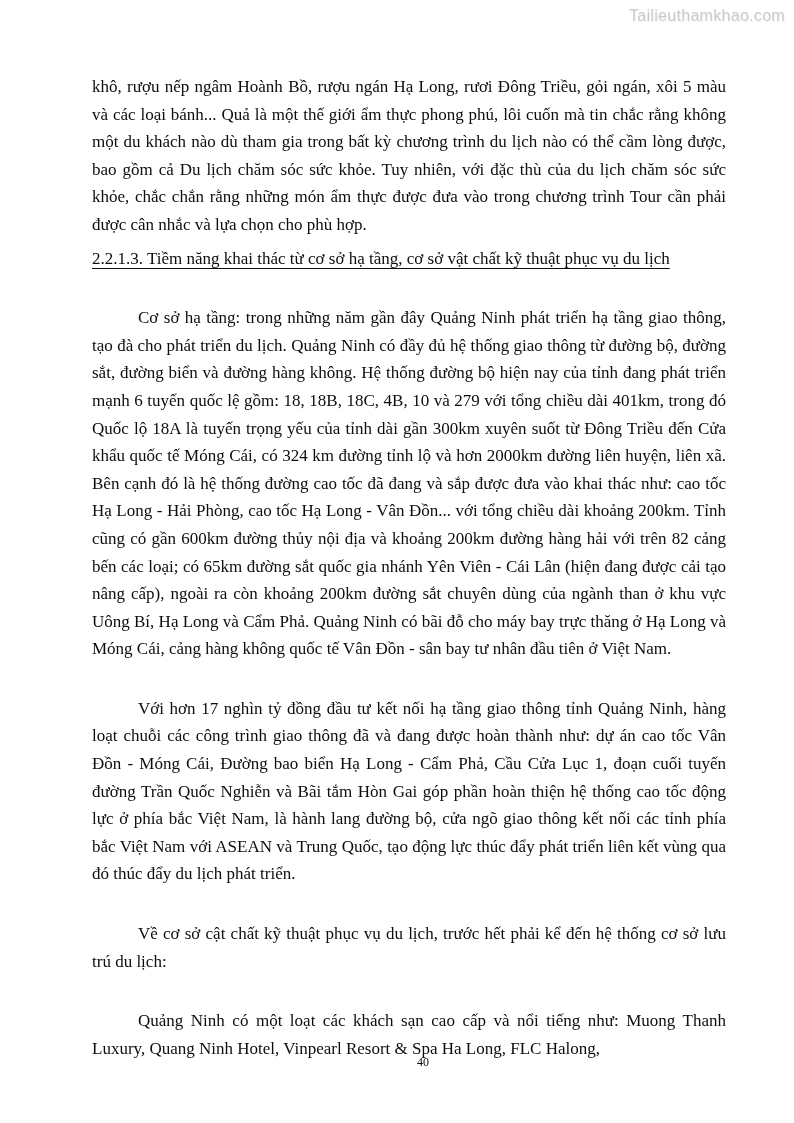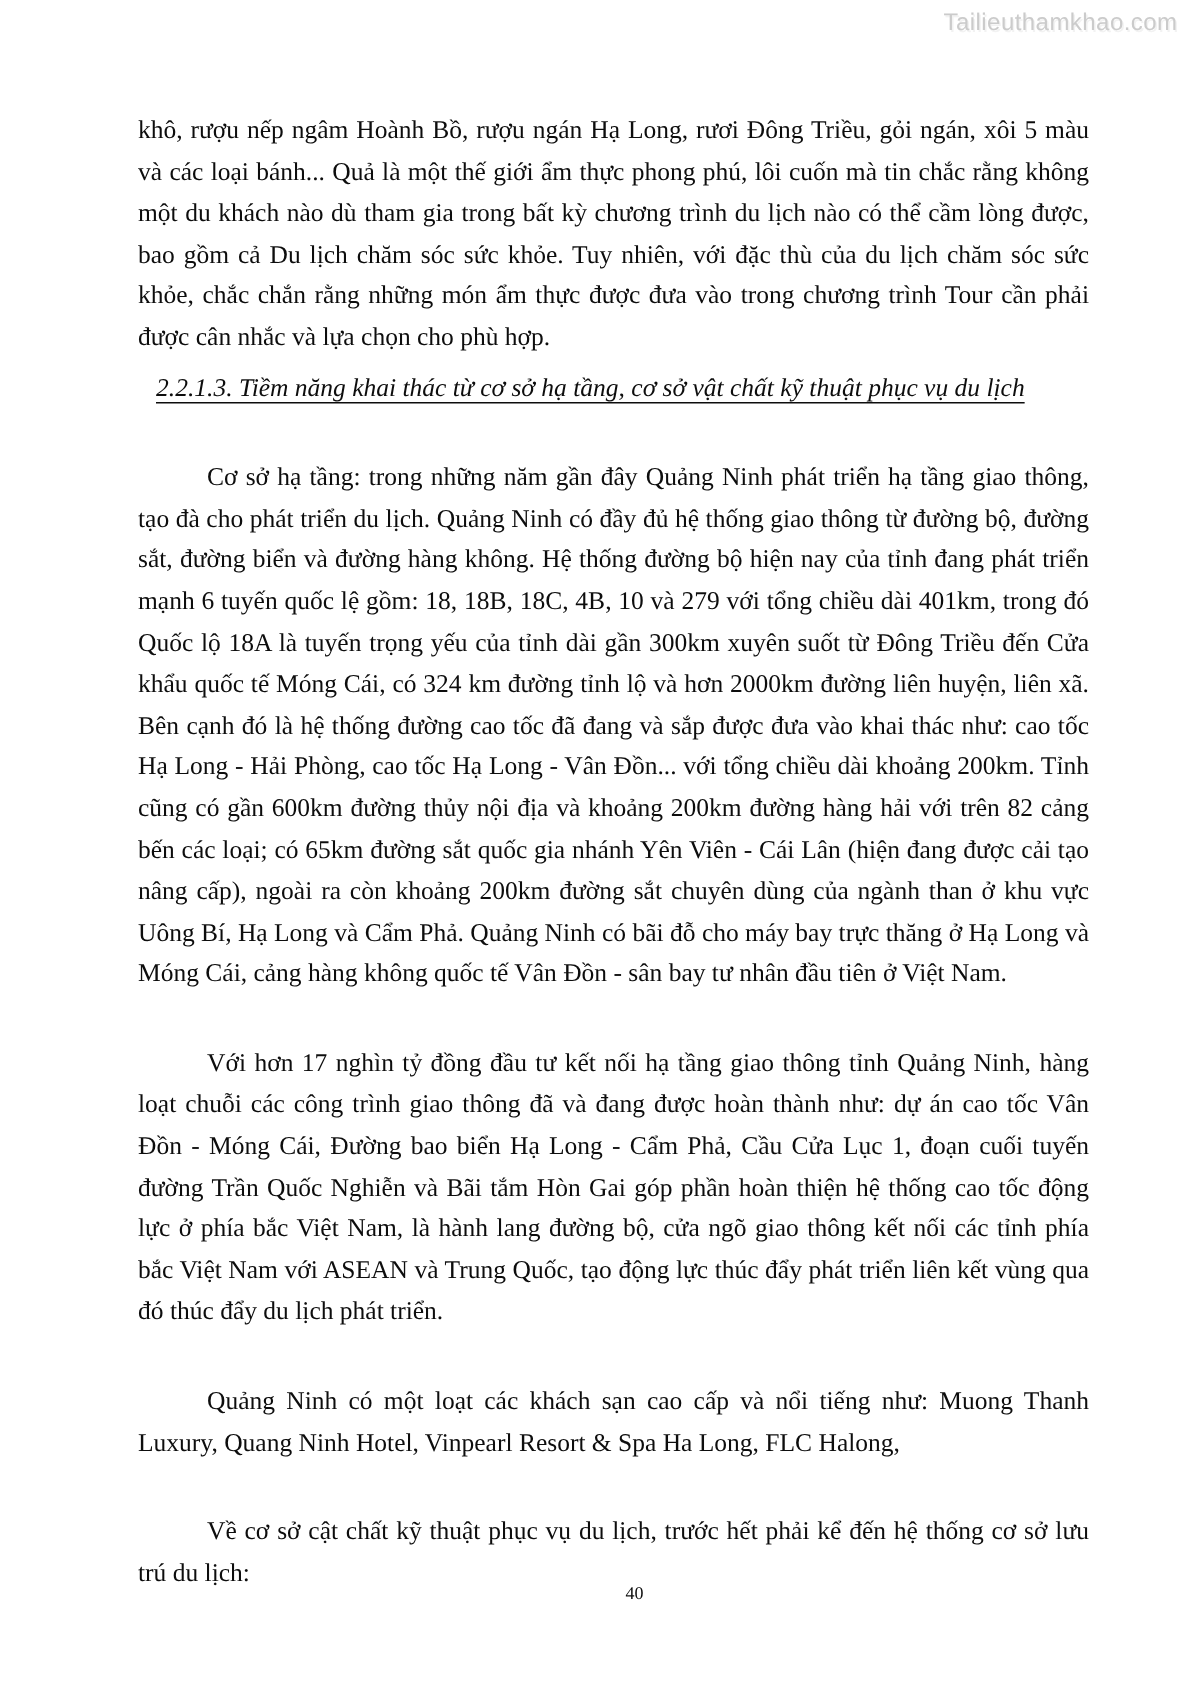--- a/index.html
+++ b/index.html
@@ -42,24 +42,22 @@
     line-height: 27.6px;
     font-weight: normal;
     text-align: justify;
     text-justify: inter-word;
   }
   p.indented {
     text-indent: 46px;
     margin-top: 32px;
   }
   h3.section-heading {
-    font-style: italic;
     text-decoration: underline;
     text-underline-offset: 4px;
-    margin-left: 12px;
   }
   .page-number {
     position: absolute;
     top: 1052px;
     left: 106px;
     width: 634px;
     text-align: center;
     font-size: 12px;
     line-height: 20px;
   }
@@ -74,21 +72,21 @@
   <div class="text-block">
 
     <p>khô, rượu nếp ngâm Hoành Bồ, rượu ngán Hạ Long, rươi Đông Triều, gỏi ngán, xôi 5 màu và các loại bánh... Quả là một thế giới ẩm thực phong phú, lôi cuốn mà tin chắc rằng không một du khách nào dù tham gia trong bất kỳ chương trình du lịch nào có thể cầm lòng được, bao gồm cả Du lịch chăm sóc sức khỏe. Tuy nhiên, với đặc thù của du lịch chăm sóc sức khỏe, chắc chắn rằng những món ẩm thực được đưa vào trong chương trình Tour cần phải được cân nhắc và lựa chọn cho phù hợp.</p>
 
     <h3 class="section-heading">2.2.1.3. Tiềm năng khai thác từ cơ sở hạ tầng, cơ sở vật chất kỹ thuật phục vụ du lịch</h3>
 
     <p class="indented">Cơ sở hạ tầng: trong những năm gần đây Quảng Ninh phát triển hạ tầng giao thông, tạo đà cho phát triển du lịch. Quảng Ninh có đầy đủ hệ thống giao thông từ đường bộ, đường sắt, đường biển và đường hàng không. Hệ thống đường bộ hiện nay của tỉnh đang phát triển mạnh 6 tuyến quốc lệ gồm: 18, 18B, 18C, 4B, 10 và 279 với tổng chiều dài 401km, trong đó Quốc lộ 18A là tuyến trọng yếu của tỉnh dài gần 300km xuyên suốt từ Đông Triều đến Cửa khẩu quốc tế Móng Cái, có 324 km đường tỉnh lộ và hơn 2000km đường liên huyện, liên xã. Bên cạnh đó là hệ thống đường cao tốc đã đang và sắp được đưa vào khai thác như: cao tốc Hạ Long - Hải Phòng, cao tốc Hạ Long - Vân Đồn... với tổng chiều dài khoảng 200km. Tỉnh cũng có gần 600km đường thủy nội địa và khoảng 200km đường hàng hải với trên 82 cảng bến các loại; có 65km đường sắt quốc gia nhánh Yên Viên - Cái Lân (hiện đang được cải tạo nâng cấp), ngoài ra còn khoảng 200km đường sắt chuyên dùng của ngành than ở khu vực Uông Bí, Hạ Long và Cẩm Phả. Quảng Ninh có bãi đỗ cho máy bay trực thăng ở Hạ Long và Móng Cái, cảng hàng không quốc tế Vân Đồn - sân bay tư nhân đầu tiên ở Việt Nam.</p>
 
     <p class="indented">Với hơn 17 nghìn tỷ đồng đầu tư kết nối hạ tầng giao thông tỉnh Quảng Ninh, hàng loạt chuỗi các công trình giao thông đã và đang được hoàn thành như: dự án cao tốc Vân Đồn - Móng Cái, Đường bao biển Hạ Long - Cẩm Phả, Cầu Cửa Lục 1, đoạn cuối tuyến đường Trần Quốc Nghiễn và Bãi tắm Hòn Gai góp phần hoàn thiện hệ thống cao tốc động lực ở phía bắc Việt Nam, là hành lang đường bộ, cửa ngõ giao thông kết nối các tỉnh phía bắc Việt Nam với ASEAN và Trung Quốc, tạo động lực thúc đẩy phát triển liên kết vùng qua đó thúc đẩy du lịch phát triển.</p>
 
+    <p class="indented">Về cơ sở cật chất kỹ thuật phục vụ du lịch, trước hết phải kể đến hệ thống cơ sở lưu trú du lịch:</p>
+
     <p class="indented">Quảng Ninh có một loạt các khách sạn cao cấp và nổi tiếng như: Muong Thanh Luxury, Quang Ninh Hotel, Vinpearl Resort &amp; Spa Ha Long, FLC Halong,</p>
-
-    <p class="indented">Về cơ sở cật chất kỹ thuật phục vụ du lịch, trước hết phải kể đến hệ thống cơ sở lưu trú du lịch:</p>
 
   </div>
 
   <div class="page-number">40</div>
 
 </div>
 
 </body></html>

